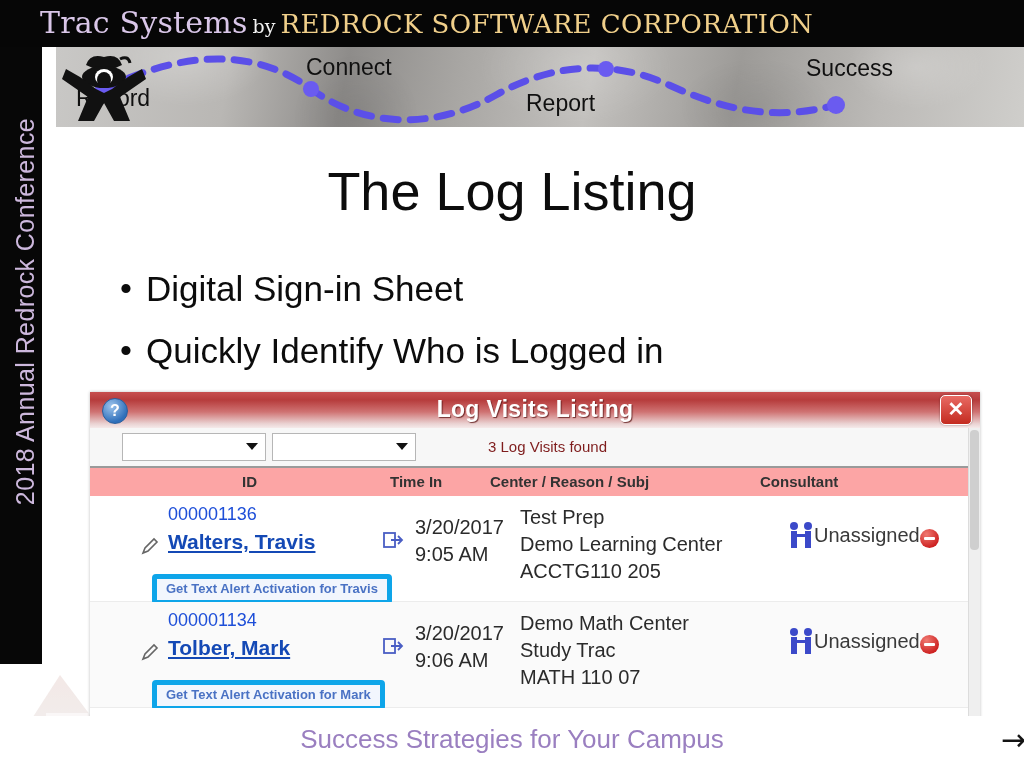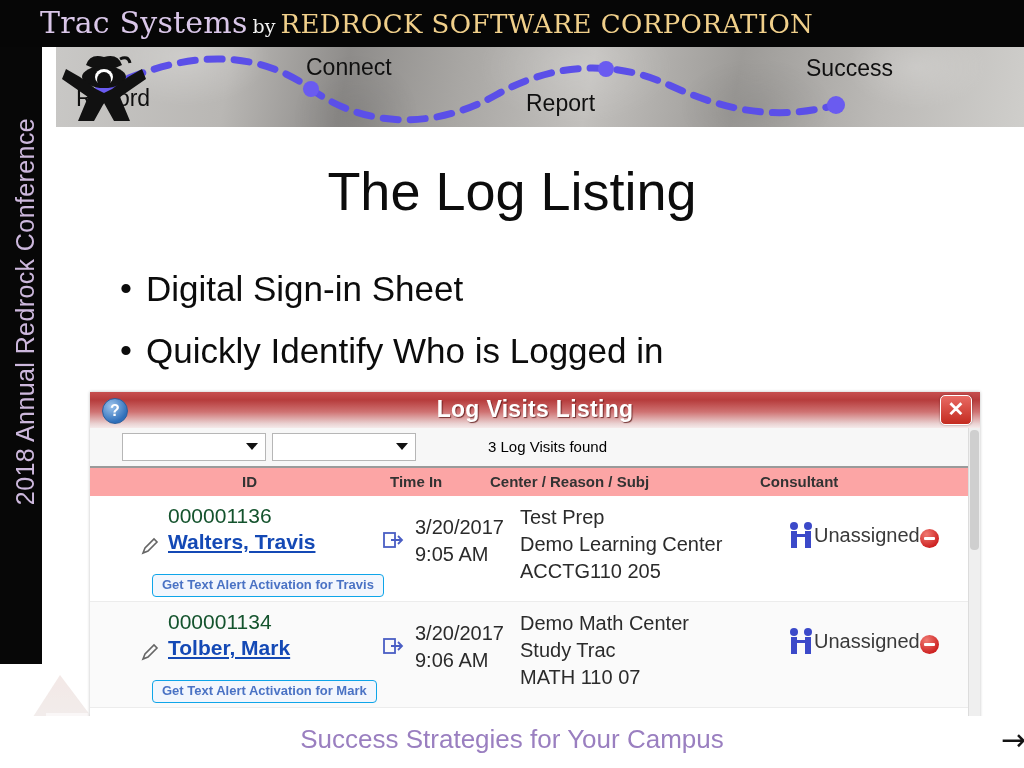--- a/index.html
+++ b/index.html
@@ -69,46 +69,46 @@
     background:linear-gradient(180deg,#e86a63,#c42b20);border:1px solid #fff;
     box-shadow:0 0 2px rgba(0,0,0,.4);color:#fff;font-size:20px;font-weight:bold;
     text-align:center;line-height:26px;font-family:"Liberation Sans",sans-serif;}
 
   .app-toolbar{position:relative;height:38px;background:#f7f7f7;border-bottom:2px solid #9a9a9a;}
   .ddl{position:absolute;top:5px;height:26px;background:#fff;border:1px solid #b6b6b6;}
   .ddl1{left:32px;width:142px;}
   .ddl2{left:182px;width:142px;}
   .ddl .arr{position:absolute;right:7px;top:9px;width:0;height:0;
     border-left:6px solid transparent;border-right:6px solid transparent;border-top:7px solid #111;}
-  .found{position:absolute;left:398px;top:10px;font-size:15px;color:#000000;font-family:"Liberation Sans",sans-serif;}
+  .found{position:absolute;left:398px;top:10px;font-size:15px;color:#7f1d1d;font-family:"Liberation Sans",sans-serif;}
 
   .colhead{position:relative;height:28px;background:#fca5a5;}
   .colhead span{position:absolute;top:5px;font-size:15px;font-weight:bold;color:#333;font-family:"Liberation Sans",sans-serif;}
   .ch-id{left:152px;}.ch-time{left:300px;}.ch-center{left:400px;}.ch-cons{left:670px;}
 
   .rows{position:relative;background:#fdfdfd;}
   .row{position:relative;height:105px;border-bottom:1px solid #ececec;background:#fff;}
   .row.alt{background:#fafafa;}
-  .r-id{position:absolute;left:78px;top:8px;font-size:21px;color:#14532d;font-family:"Liberation Sans",sans-serif;}
+  .r-id{position:absolute;left:78px;top:8px;font-size:18px;color:#1d4ed8;font-family:"Liberation Sans",sans-serif;}
   .pencil{position:absolute;left:50px;top:40px;width:20px;height:20px;}
   .r-name{position:absolute;left:78px;top:34px;font-size:21px;font-weight:bold;color:#1449b5;
     text-decoration:underline;font-family:"Liberation Sans",sans-serif;}
   .exiticon{position:absolute;left:292px;top:34px;width:22px;height:20px;}
   .r-time{position:absolute;left:325px;top:18px;font-size:20px;color:#2b2b2b;line-height:27px;
     font-family:"Liberation Sans",sans-serif;}
   .r-center{position:absolute;left:430px;top:8px;font-size:20px;color:#2b2b2b;line-height:27px;
     font-family:"Liberation Sans",sans-serif;}
   .r-cons{position:absolute;left:698px;top:25px;display:flex;align-items:center;}
   .people-icon{width:26px;height:28px;}
   .r-cons-text{font-size:20px;color:#3a3a3a;font-family:"Liberation Sans",sans-serif;}
   .minus-btn{position:absolute;left:830px;top:33px;width:19px;height:19px;border-radius:50%;
     background:radial-gradient(circle at 35% 28%,#f07a72,#cc1f1f 75%);}
   .minus-btn::after{content:"";position:absolute;left:4px;top:8px;width:11px;height:3px;background:#fff;border-radius:1px;}
   .alert-btn{position:absolute;left:62px;top:78px;height:21px;line-height:20px;padding:0 9px;
-    border:1px solid #0ea5e9;border-radius:4px;background:#f2f6fd;color:#4a72c4;
+    border:5px solid #0ea5e9;border-radius:4px;background:#f2f6fd;color:#4a72c4;
     font-size:13px;font-weight:bold;font-family:"Liberation Sans",sans-serif;}
   .row-partial{position:relative;height:34px;background:#fff;}
   .scrollbar{position:absolute;right:0;top:36px;width:11px;bottom:0;background:#efefef;border-left:1px solid #dcdcdc;}
   .scroll-thumb{position:absolute;left:1px;top:2px;width:9px;height:120px;background:#cfcfcf;border-radius:4px;}
 
   
   .footer{position:absolute;left:0;top:724px;width:1024px;text-align:center;
     font-size:26px;color:#9a7fc0;font-family:"Liberation Sans",sans-serif;z-index:8;}
   .next-arrow{position:absolute;right:22px;top:722px;font-size:30px;color:#141414;z-index:9;
     font-family:"DejaVu Sans",sans-serif;}

